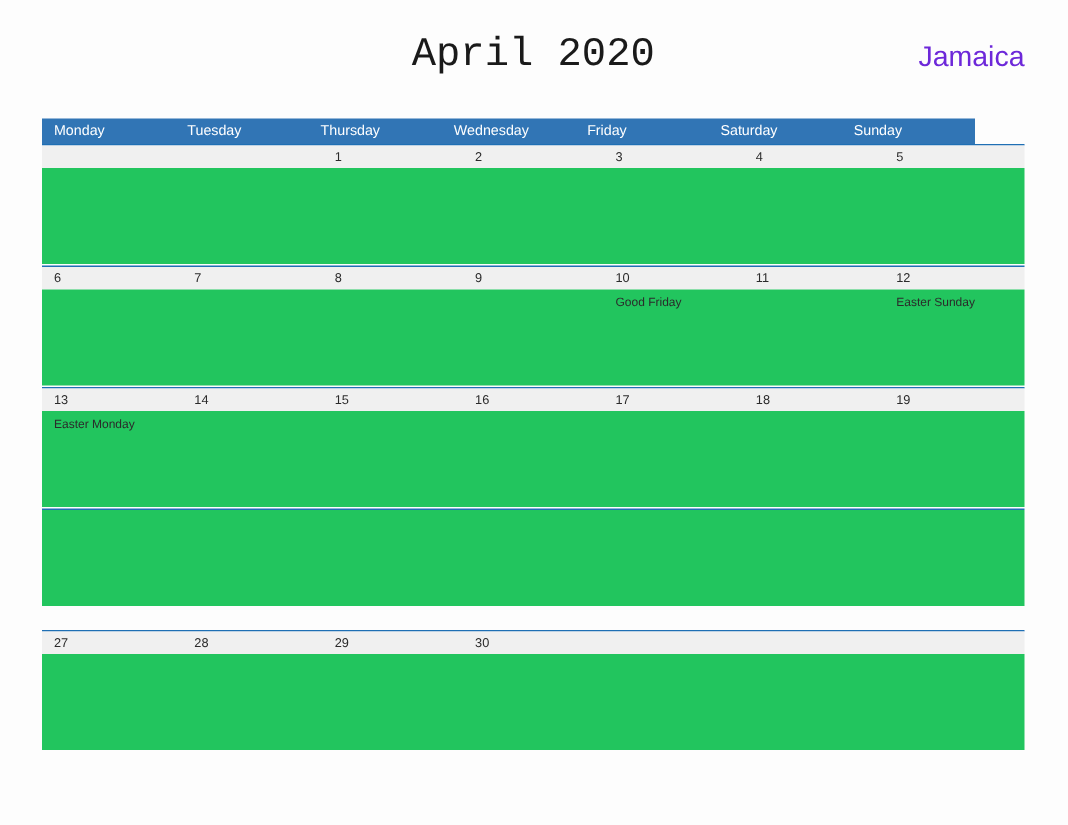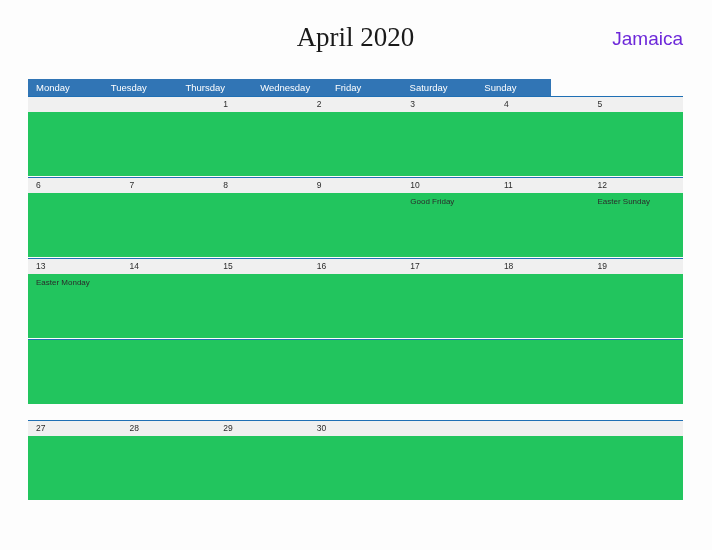--- a/index.html
+++ b/index.html
@@ -67,21 +67,21 @@
 
   .cal-title {
     position: absolute;
     left: 0;
     top: 0;
     width: 655px;
     text-align: center;
     font-size: 27px;
     color: #1a1a1a;
     font-weight: normal;
-    font-family: Liberation Serif, serif;
+    font-family: Liberation Mono, monospace;
   }
 
   .country {
     position: absolute;
     right: 0px;
     top: 6px;
     font-size: 19px;
     color: #6d28d9;
     font-family: "Liberation Sans", sans-serif;
   }
@@ -89,21 +89,21 @@
   
   .calendar {
     position: absolute;
     left: 28px;
     top: 79px;
     width: 655px;
   }
 
   .weekday-row {
     display: flex;
-    width: 523px;
+    width: 622px;
     height: 17px;
     background: #3175b5;
   }
   .weekday {
     flex: 1 1 0;
     color: #ffffff;
     font-size: 9.5px;
     line-height: 17px;
     padding-left: 8px;
     font-family: "Liberation Sans", sans-serif;

